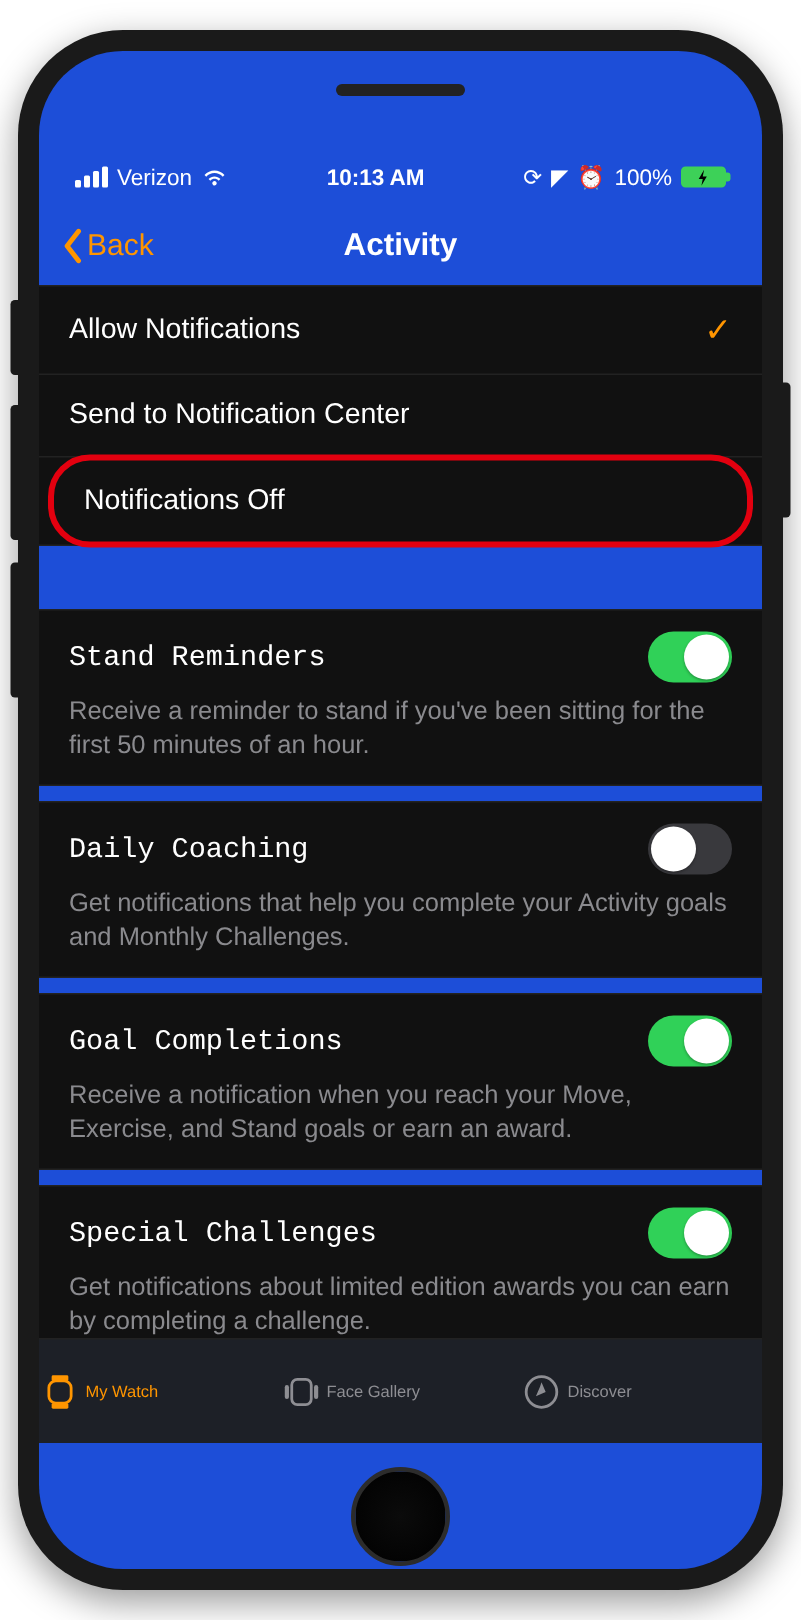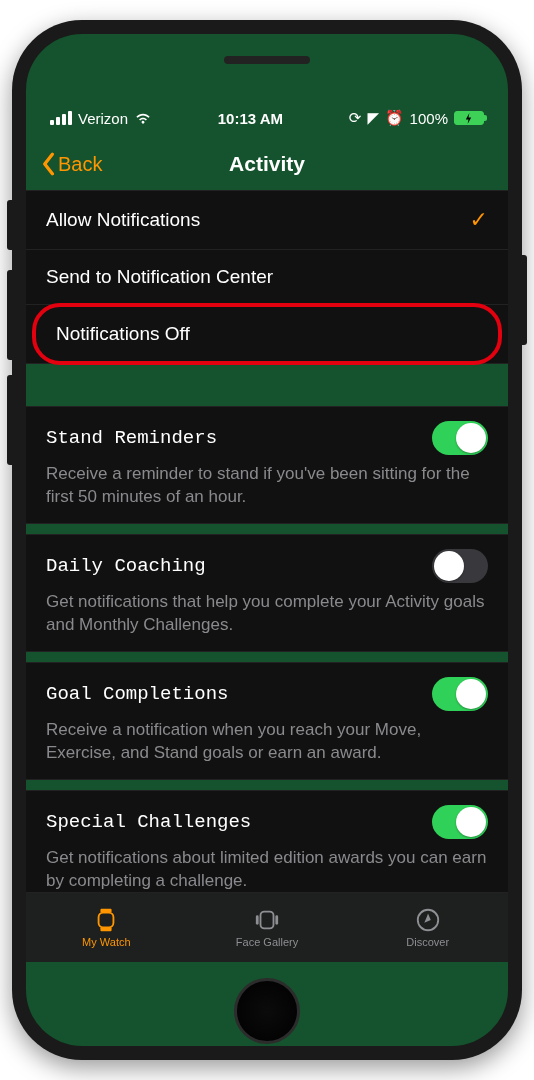--- a/index.html
+++ b/index.html
@@ -33,21 +33,21 @@
   position:absolute;
   left:-5px; top:250px;
   width:5px; height:90px;
   background:#1a1a1a; border-radius:3px 0 0 3px;
 }
 .side-btn { position:absolute; right:-5px; top:235px; width:5px; height:90px; background:#1a1a1a; border-radius:0 3px 3px 0;}
 .side-btn2 { position:absolute; left:-5px; top:355px; width:5px; height:90px; background:#1a1a1a; border-radius:3px 0 0 3px;}
 .screen {
   width: 100%;
   height: 100%;
-  background: #14532d;
+  background: #1d4ed8;
   border-radius: 56px;
   overflow: hidden;
   position: relative;
   display:flex;
   flex-direction:column;
 }
 .earpiece {
   position: absolute;
   top: 36px;
   left: 50%;
@@ -171,21 +171,21 @@
 .toggle.off .knob { left:2px; }
 
 .tabbar {
   display:flex;
   height: 70px;
   background: rgba(30,30,30,.95);
   border-top:1px solid #222;
   margin-bottom: 84px;
 }
 .tab {
-  flex:1; display:flex; flex-direction:column; align-items:center; justify-content:center;
+  flex:1; display:flex; flex-direction:row; align-items:center; 
   gap:3px; color:#8e8e93; font-size:11px;
 }
 .tab.active { color:#ff9500; }
 .tab svg { width:28px; height:26px; }
 .cut { position:relative; overflow:hidden;}
 </style>
 </head>
 <body>
 
 <div class="phone">

